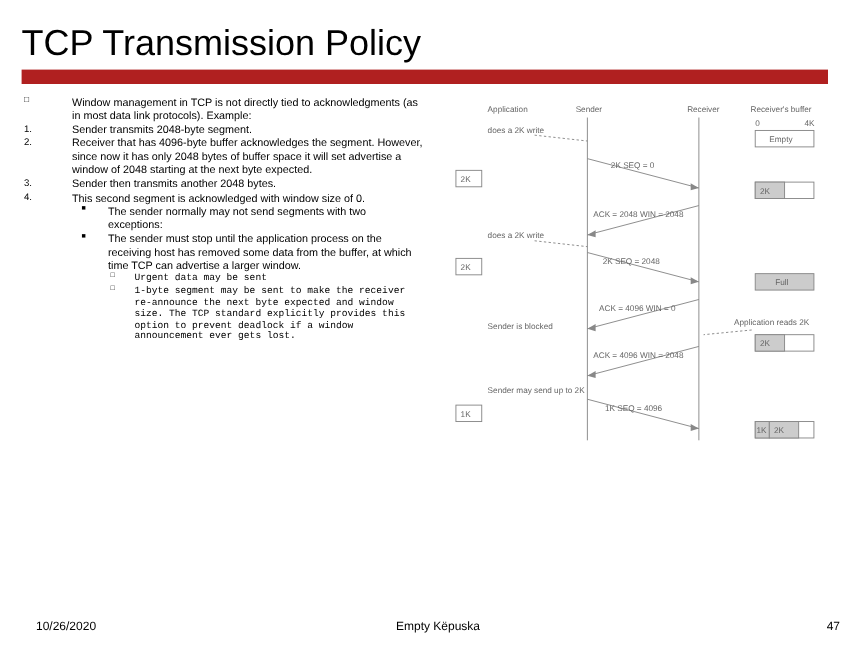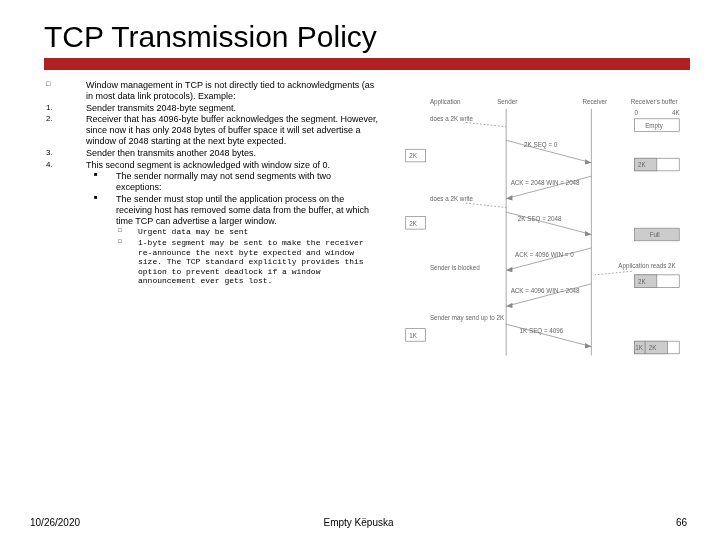--- a/index.html
+++ b/index.html
@@ -6,21 +6,21 @@
     margin: 0;
     padding: 0;
     font-family: Verdana, Arial, sans-serif;
     width: 720px;
     height: 540px;
     background: #fff;
     position: relative;
     overflow: hidden;
   }
   .slide {
-    padding: 20px 30px 0 44px;
+    padding: 20px 30px 0 18px;
     height: 100%;
     box-sizing: border-box;
     position: relative;
   }
   .title {
     font-size: 30px;
     color: #000;
     margin: 0 0 4px 0;
     font-weight: normal;
   }
@@ -51,21 +51,21 @@
     flex: 1;
     position: relative;
     font-size: 7px;
     color: #555;
   }
   .diag-svg { width: 100%; height: 300px; }
   .footer {
     position: absolute;
     bottom: 12px;
     left: 30px;
-    right: 33px;
+    right: 20px;
     display: flex;
     justify-content: space-between;
     font-size: 10px;
     color: #000;
   }
   .footer .center { position: absolute; left: 50%; transform: translateX(-50%); }
   .dlabel { font-size: 7px; fill: #666; }
   .dline  { stroke: #888; stroke-width: 0.8; fill: none; }
   .ddash  { stroke: #888; stroke-width: 0.8; stroke-dasharray: 2 2; fill: none; }
   .dbox   { stroke: #888; stroke-width: 0.8; fill: #fff; }
@@ -192,15 +192,15 @@
         <rect x="270" y="274" width="25" height="14" fill="#ccc" stroke="#888" stroke-width="0.8"></rect>
         <text x="259" y="284" class="dlabel">1K</text>
         <text x="274" y="284" class="dlabel">2K</text>
       </svg>
     </div>
   </div>
 
   <div class="footer">
     <span>10/26/2020</span>
     <span class="center">Empty Këpuska</span>
-    <span>66</span>
+    <span>47</span>
   </div>
 </div>
 
 </body></html>

